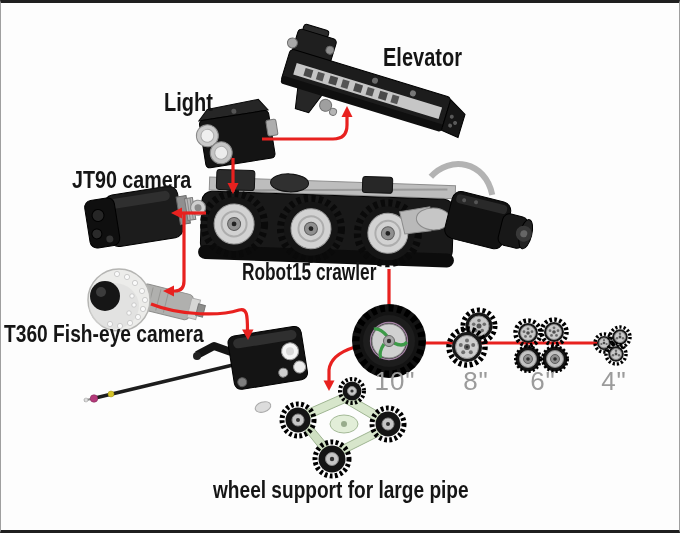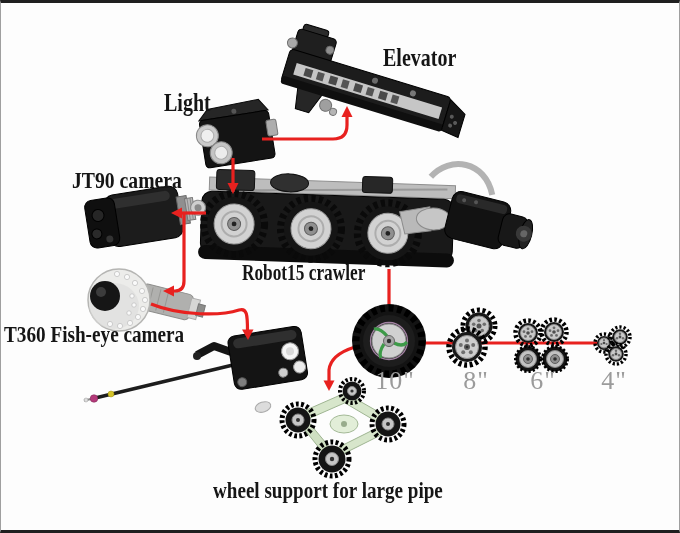--- a/index.html
+++ b/index.html
@@ -6,21 +6,21 @@
   #stage{
     position:relative;
     width:680px;height:533px;
     box-sizing:border-box;
     background:#fdfdfd;
     border-top:3px solid #1f1f1f;
     border-bottom:3px solid #1f1f1f;
     border-left:1px solid #9f9f9f;
     border-right:1px solid #9f9f9f;
     overflow:hidden;
-    font-family:Liberation Serif, serif;
+    font-family:Liberation Sans, sans-serif;
   }
   svg{position:absolute;left:0;top:0;}
   .lbl{
     position:absolute;
     font-weight:bold;
     color:#151515;
     white-space:nowrap;
     transform-origin:left center;
     line-height:1;
   }

